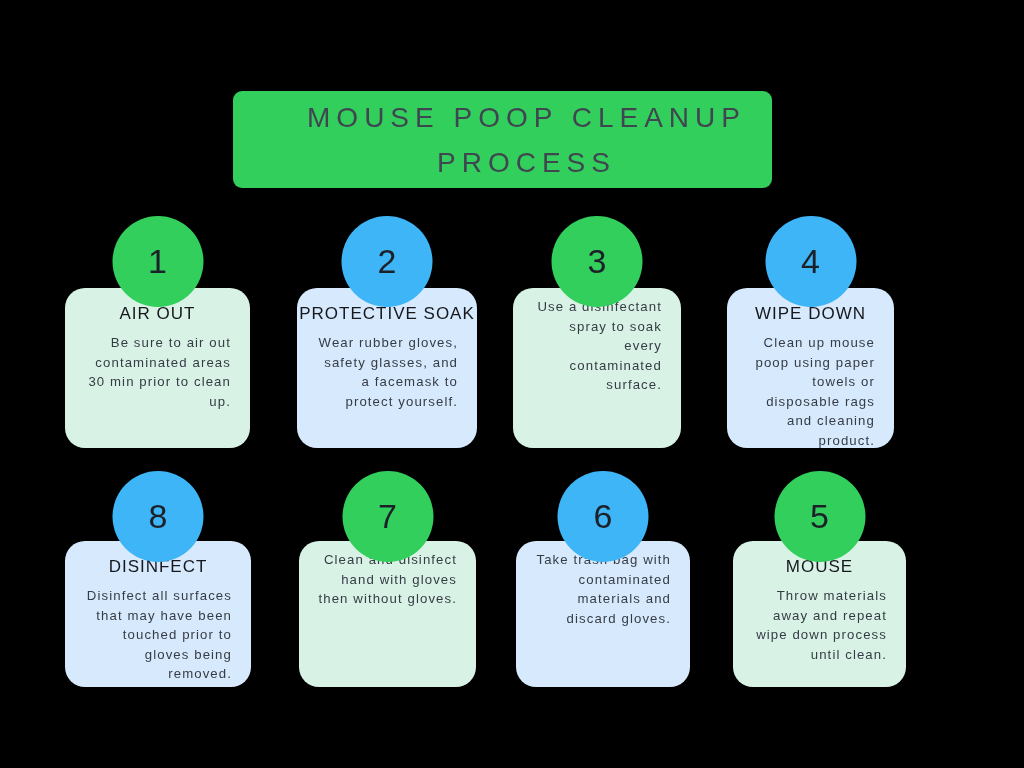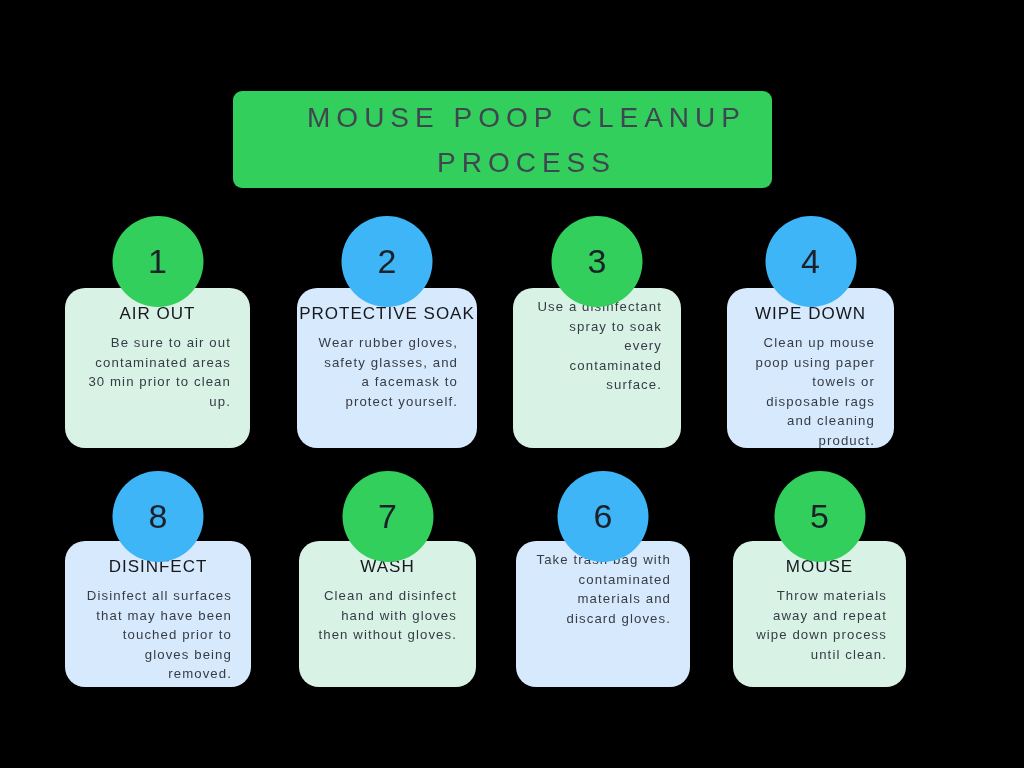--- a/index.html
+++ b/index.html
@@ -147,21 +147,20 @@
       <span>8</span>
     </div>
     <div class="card-title">DISINFECT</div>
     <div class="card-desc">Disinfect all surfaces that may have been touched prior to gloves being removed.</div>
   </div>
 
   <div class="step row2 s6 card-mint">
     <div class="circle circle-green">
       <span>7</span>
     </div>
-    <div class="card-title">WASH</div>
     <div class="card-desc">Clean and disinfect hand with gloves then without gloves.</div>
   </div>
 
   <div class="step row2 s7 card-blue">
     <div class="circle circle-blue">
       <span>6</span>
     </div>
     <div class="card-desc">Take trash bag with contaminated materials and discard gloves.</div>
   </div>
 

